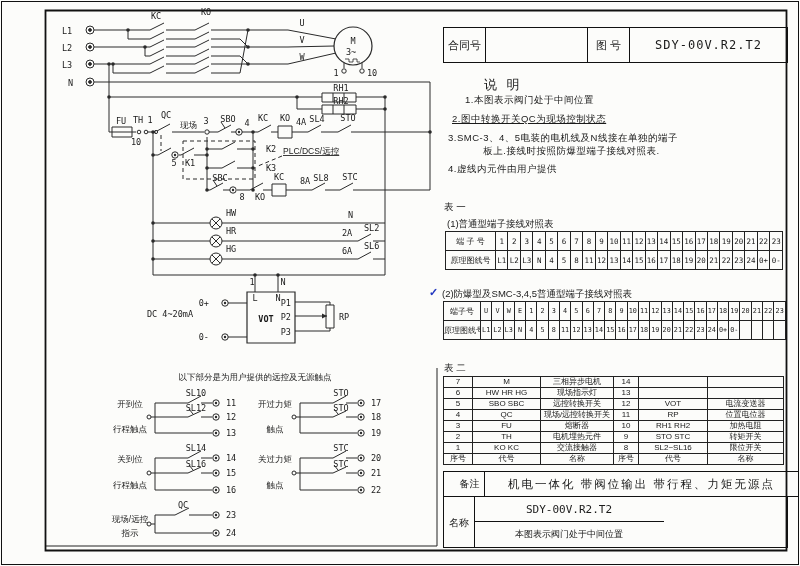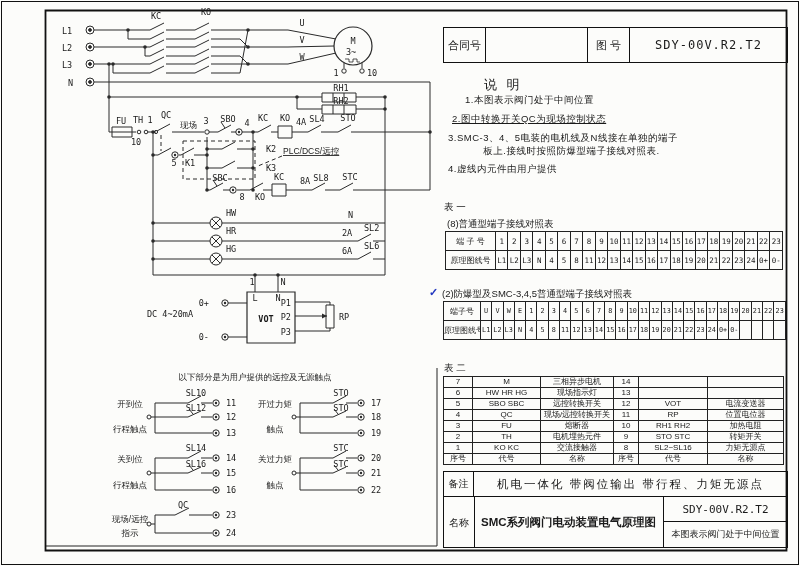--- a/index.html
+++ b/index.html
@@ -499,21 +499,21 @@
 </div>
 
 <div class="abs note" style="left:484px;top:76px;font-size:13px;letter-spacing:3px;">说 明</div>
 <div class="abs note" style="left:465px;top:94px;">1.本图表示阀门处于中间位置</div>
 <div class="abs note" style="left:452px;top:113px;text-decoration:underline;">2.图中转换开关QC为现场控制状态</div>
 <div class="abs note" style="left:448px;top:132px;">3.SMC-3、4、5电装的电机线及N线接在单独的端子</div>
 <div class="abs note" style="left:448px;top:145px;margin-left:29px;">  板上.接线时按照防爆型端子接线对照表.</div>
 <div class="abs note" style="left:448px;top:163px;">4.虚线内元件由用户提供</div>
 
 <div class="abs cap" style="left:444px;top:201px;">表 一</div>
-<div class="abs cap" style="left:447px;top:218px;">(8)普通型端子接线对照表</div>
+<div class="abs cap" style="left:447px;top:218px;">(1)普通型端子接线对照表</div>
 <table class="abs tt" id="t1a" style="left:445px;top:231px;width:338px;">
   <colgroup>
         <col style="width:50px">
       </colgroup>
   <tbody>
     <tr id="t1a-r1">
           <td class="rl">端 子 号</td>
           <td>1</td>
           <td>2</td>
           <td>3</td>
@@ -695,39 +695,38 @@
           <td>9</td>
           <td>STO STC</td>
           <td>转矩开关</td>
         </tr>
         <tr>
           <td>1</td>
           <td>KO KC</td>
           <td>交流接触器</td>
           <td>8</td>
           <td>SL2~SL16</td>
-          <td>力矩无源点</td>
+          <td>限位开关</td>
         </tr>
         <tr>
           <td>序号</td>
           <td>代号</td>
           <td>名称</td>
           <td>序号</td>
           <td>代号</td>
           <td>名称</td>
         </tr>
       </tbody>
 </table>
 
-<div class="abs ftr1" style="left:443px;top:471px;width:343px;">
+<div class="abs ftr1" style="left:443px;top:471px;width:343px;padding-left:11px;">
   <div class="lab">备注</div>
   <div class="val">机电一体化 带阀位输出 带行程、力矩无源点</div>
 </div>
 <div class="abs ftr2" style="left:443px;top:496px;width:343px;">
   <div class="lab">名称</div>
-  <div class="nm">SMC系列阀门电动装置电气原理图</div>
   <div class="rt">
     <div class="dn">SDY-00V.R2.T2</div>
     <div class="co">本图表示阀门处于中间位置</div>
   </div>
 </div>
 
 </div>
 
 </body></html>

